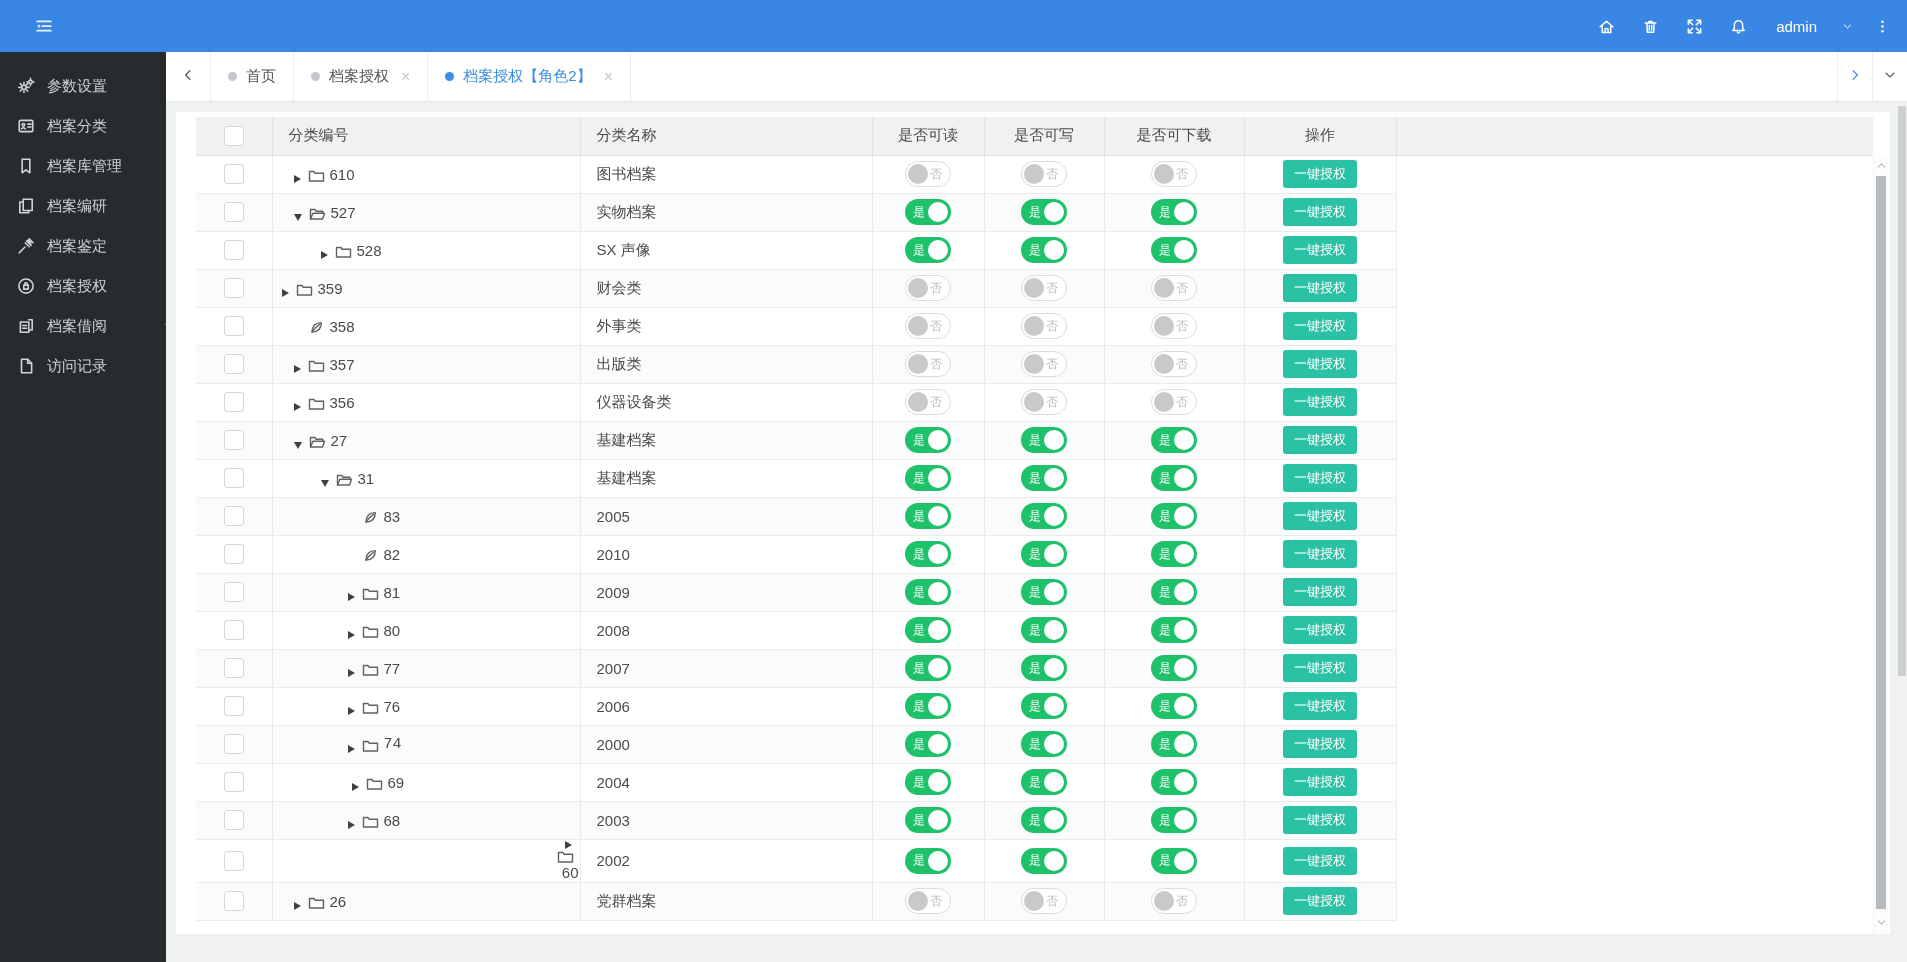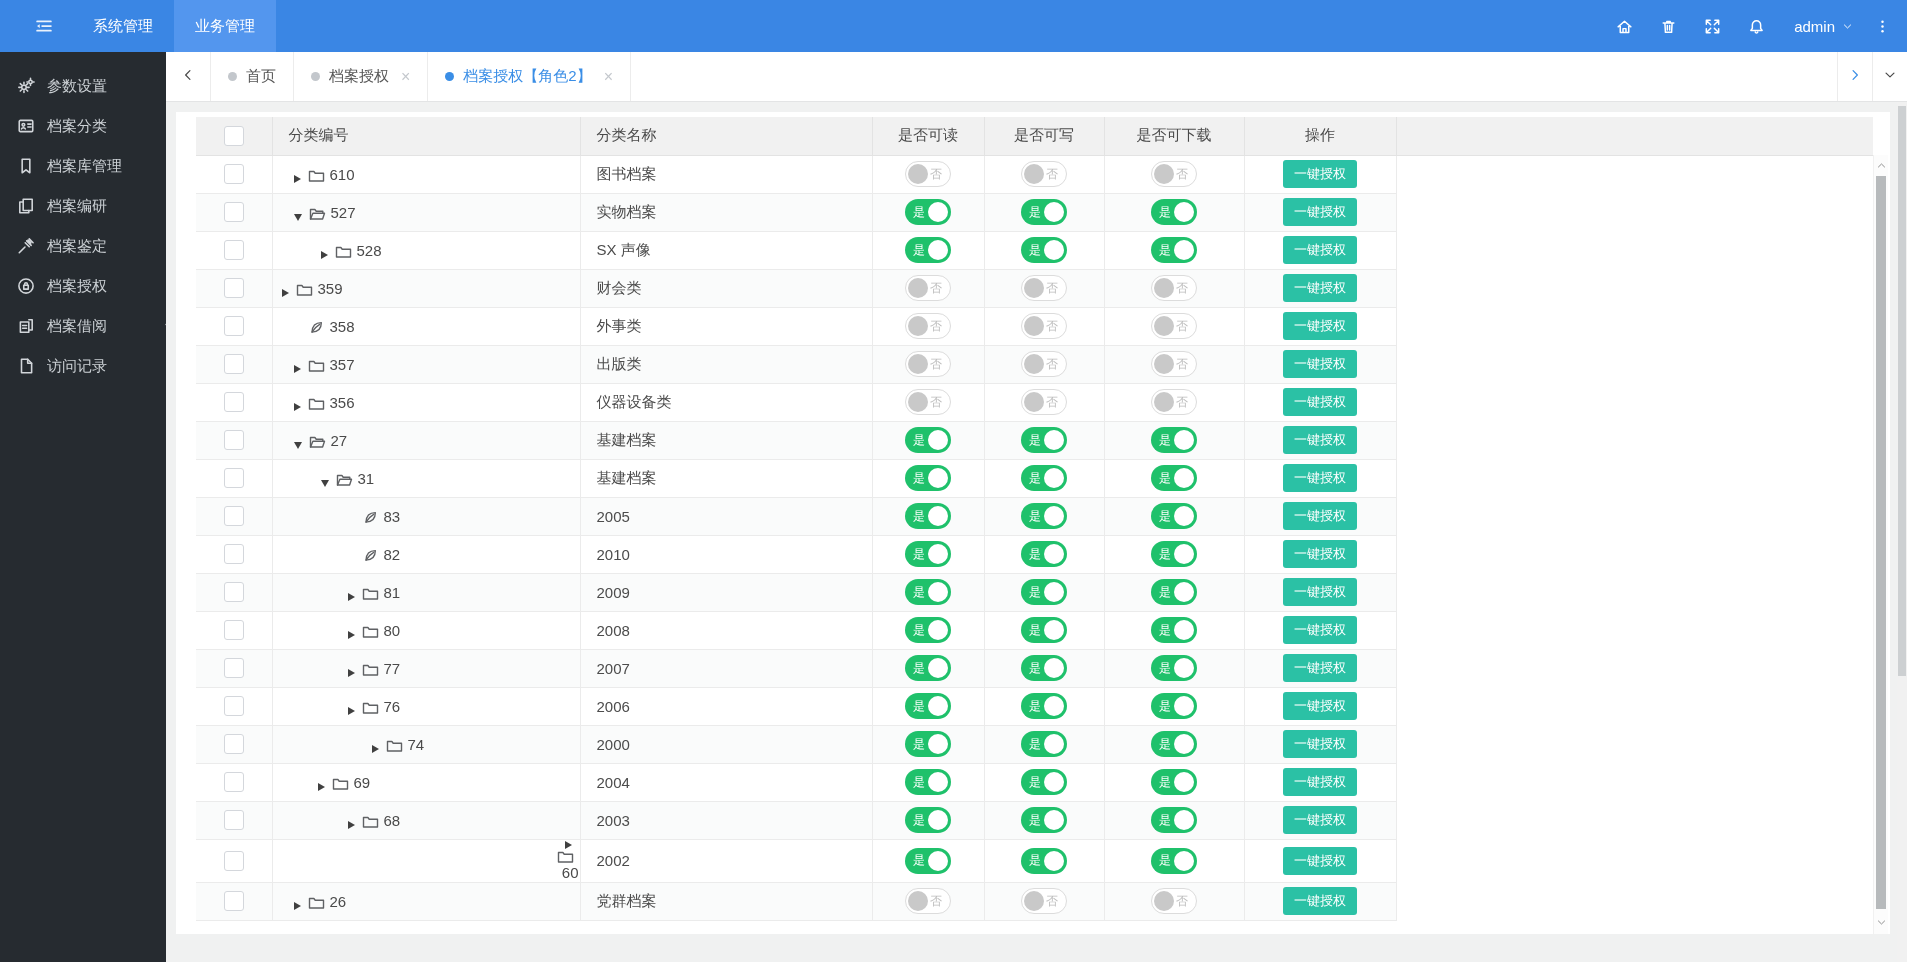--- a/index.html
+++ b/index.html
@@ -14,21 +14,21 @@
   .logo-text{color:#fff;font-size:21px;font-weight:bold;letter-spacing:1px;}
   .nav-left{display:flex;align-items:stretch;}
   .burger{width:24px;margin-left:34px;display:flex;align-items:center;color:#eaf2fc;}
   .burger svg{width:20px;height:20px;}
   .nav-menu{display:flex;align-items:stretch;margin-left:14px;}
   .nav-item{display:flex;align-items:center;padding:0 21px;color:#fff;font-size:15px;cursor:pointer;}
   .nav-item.active{background:#5396ee;}
   .nav-right{margin-left:auto;display:flex;align-items:center;padding-right:12px;}
   .nav-ic{width:44px;display:flex;justify-content:center;align-items:center;color:#fff;height:52px;cursor:pointer;}
   .nav-ic svg{width:17px;height:17px;}
-  .user-box{display:flex;align-items:center;gap:7px;color:#fff;font-size:15px;padding:0 16px;cursor:pointer;}
+  .user-box{display:flex;align-items:center;gap:25px;color:#fff;font-size:15px;padding:0 16px;cursor:pointer;}
   .user-box svg{width:11px;height:11px;}
   .kebab{width:26px;display:flex;justify-content:center;color:#fff;cursor:pointer;}
   .kebab svg{width:15px;height:15px;}
 
   
   .sidebar{position:absolute;top:52px;left:0;width:187px;bottom:0;background:#262b30;padding-top:14px;box-sizing:border-box;}
   .side-item{height:40px;display:flex;align-items:center;padding:0 12px 0 17px;color:#ccd1d5;font-size:15px;gap:12px;cursor:pointer;}
   .side-item .sicon{width:18px;height:18px;flex:none;color:#d2d6da;}
   .side-item .sicon svg{width:18px;height:18px;}
   .side-item .slabel{flex:1;white-space:nowrap;}
@@ -103,24 +103,20 @@
 <div class="app">
 
   <header class="navbar">
     <div class="nav-left">
       <span class="burger">
           <svg viewBox="0 0 16 16" fill="none" stroke="currentColor" stroke-width="1.4" stroke-linecap="round" stroke-linejoin="round">
             <path d="M2.5 4.3h11M6.5 8h7M2.5 11.7h11"></path>
             <path d="M4.6 6.5 2.4 8l2.2 1.5z" fill="currentColor" stroke="none"></path>
           </svg>
         </span>
-      <nav class="nav-menu" id="nav-menu">
-          <div class="nav-item">系统管理</div>
-          <div class="nav-item active">业务管理</div>
-        </nav>
     </div>
     <div class="nav-right">
       <span class="nav-ic">
           <svg viewBox="0 0 16 16" fill="none" stroke="currentColor" stroke-width="1.4" stroke-linecap="round" stroke-linejoin="round">
             <path d="M2 8.3 8 3l6 5.3M4 7.6v6h8v-6M6.6 13.6V10h2.8v3.6"></path>
           </svg>
         </span>
       <span class="nav-ic">
           <svg viewBox="0 0 16 16" fill="none" stroke="currentColor" stroke-width="1.4" stroke-linecap="round" stroke-linejoin="round">
             <path d="M3 4.6h10M6.4 4.6V3.2h3.2v1.4M4.6 4.6l.5 8.9h5.8l.5-8.9M6.9 7v4.4M9.1 7v4.4"></path>
@@ -685,21 +681,21 @@
                 <td><span class="toggle on">
                     <i class="t-label">是</i>
                     <i class="knob"></i>
                   </span></td>
                 <td><button class="auth-btn">一键授权</button></td>
                 <td class="filler"></td>
               </tr>
               <tr>
                 <td><span class="cb"></span></td>
                 <td class="tree-cell">
-                  <div class="tree" style="padding-left: 98px;">
+                  <div class="tree" style="padding-left: 74px; font-family: Liberation Mono, monospace;">
                     <span class="caret closed"></span>
                     <span class="titem"><svg viewBox="0 0 17 15" fill="none" stroke="currentColor" stroke-width="1.4" stroke-linecap="round" stroke-linejoin="round">
                         <path d="M1.5 13V3.5h4.4l1.3 1.7h8.3V13z"></path>
                       </svg></span>
                     <span class="tcode">74</span>
                   </div>
                 </td>
                 <td class="name-cell">2000</td>
                 <td><span class="toggle on">
                     <i class="t-label">是</i>
@@ -712,21 +708,21 @@
                 <td><span class="toggle on">
                     <i class="t-label">是</i>
                     <i class="knob"></i>
                   </span></td>
                 <td><button class="auth-btn">一键授权</button></td>
                 <td class="filler"></td>
               </tr>
               <tr>
                 <td><span class="cb"></span></td>
                 <td class="tree-cell">
-                  <div class="tree" style="padding-left: 44px;">
+                  <div class="tree" style="padding-left: 78px;">
                     <span class="caret closed"></span>
                     <span class="titem"><svg viewBox="0 0 17 15" fill="none" stroke="currentColor" stroke-width="1.4" stroke-linecap="round" stroke-linejoin="round">
                         <path d="M1.5 13V3.5h4.4l1.3 1.7h8.3V13z"></path>
                       </svg></span>
                     <span class="tcode">69</span>
                   </div>
                 </td>
                 <td class="name-cell">2004</td>
                 <td><span class="toggle on">
                     <i class="t-label">是</i>

